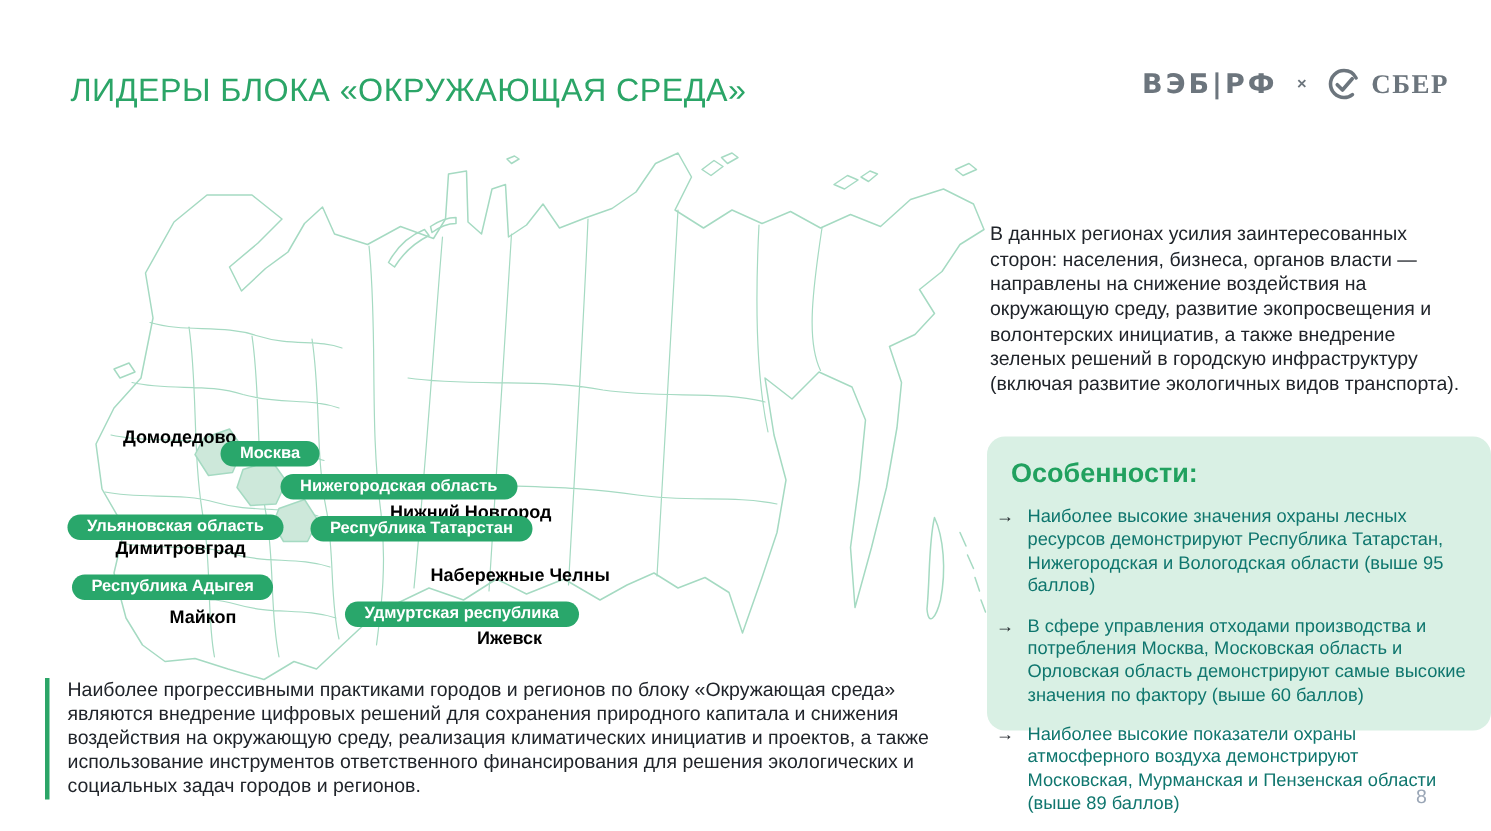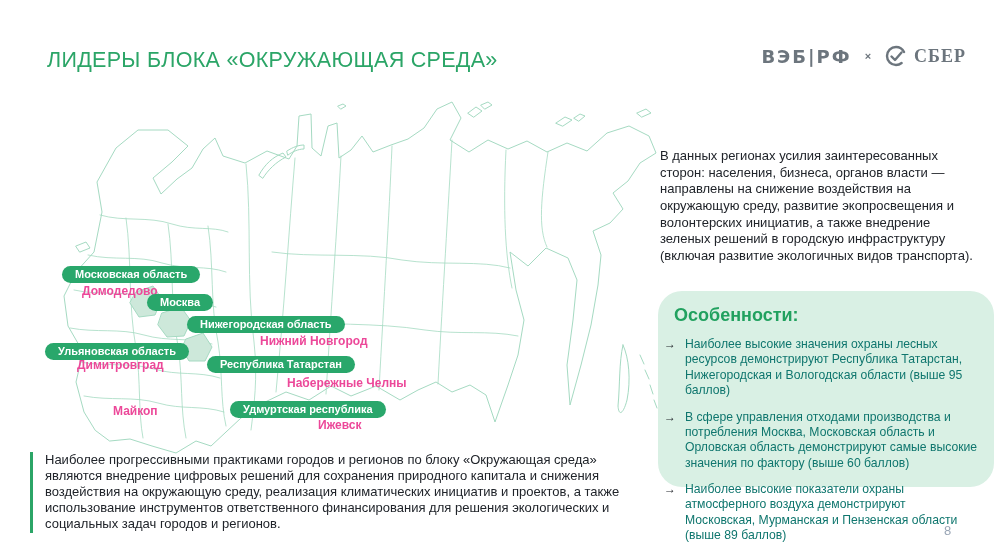--- a/index.html
+++ b/index.html
@@ -24,31 +24,31 @@
   .sber-logo .word { font-size:18px; font-weight:bold; letter-spacing:1px;font-family:Liberation Serif, serif; }
   
   .map-wrap { position:absolute; left:40px; top:100px; width:620px; height:360px; }
   .map-wrap svg { position:absolute; left:0; top:0; }
   .pill {
     position:absolute; height:17px; line-height:17px; padding:0 13px;
     background:#29A76B; color:#ffffff; font-size:11px; font-weight:bold;
     border-radius:9px; white-space:nowrap; z-index:3;
   }
   .city {
-    position:absolute; color:#ec4899; font-size:12px; font-weight:bold;
+    position:absolute; color:#000000; font-size:12px; font-weight:bold;
     white-space:nowrap; z-index:2;
   }
   
   .intro {
     position:absolute; left:660px; top:148px; width:320px;
     font-size:13px; line-height:1.28; color:#20242A;
   }
   .features {
     position:absolute; left:658px; top:291px; width:336px; height:196px;
-    background:#D9F0E4; border-radius:24px; padding:14px 16px 12px 6px;
+    background:#D9F0E4; border-radius:12px; padding:14px 16px 12px 6px;
   }
   .features h2 {
     margin-left:10px; font-size:18px; font-weight:bold; color:#21A15F;
   }
   .feat-item { display:flex; gap:4px; margin-top:11px; }
   .feat-item .arrow { flex:none; width:17px; font-size:12px; color:#20242A; }
   .feat-item .txt { font-size:12.2px; line-height:1.26; color:#0f766e; }
   
   .summary {
     position:absolute; left:30px; top:452px; width:594px;
@@ -102,34 +102,34 @@
         <path d="M298,6 l5,-2 l3,2 l-5,3 Z"></path>
         <path d="M36,146 l10,-4 l4,6 l-10,4 Z"></path>
       </g>
       <g>
         <path d="M583,245 C589,258 591,280 587,300 C584,312 579,318 578,306 C580,285 579,262 583,245 Z"></path>
         <path d="M600,255 l4,9 M605,270 l4,9 M610,285 l3,9 M614,300 l3,8"></path>
       </g>
     </g>
   </svg>
 
-  <div class="pill" style="left:22px;top:166px">Московская область</div>
   <div class="city" style="left:42px;top:184px">Домодедово</div>
 
   <div class="pill" style="left:107px;top:194px">Москва</div>
 
   <div class="pill" style="left:147px;top:216px">Нижегородская область</div>
   <div class="city" style="left:220px;top:234px">Нижний Новгород</div>
 
   <div class="pill" style="left:5px;top:243px">Ульяновская область</div>
   <div class="city" style="left:37px;top:258px">Димитровград</div>
 
-  <div class="pill" style="left:167px;top:256px">Республика Татарстан</div>
+  <div class="pill" style="left:167px;top:244px">Республика Татарстан</div>
   <div class="city" style="left:247px;top:276px">Набережные Челны</div>
 
+  <div class="pill" style="left:8px;top:283px">Республика Адыгея</div>
   <div class="city" style="left:73px;top:304px">Майкоп</div>
 
   <div class="pill" style="left:190px;top:301px">Удмуртская республика</div>
   <div class="city" style="left:278px;top:318px">Ижевск</div>
 </div>
 
 <div class="intro">В данных регионах усилия заинтересованных сторон: населения, бизнеса, органов власти — направлены на снижение воздействия на окружающую среду, развитие экопросвещения и волонтерских инициатив, а также внедрение зеленых решений в городскую инфраструктуру (включая развитие экологичных видов транспорта).</div>
 
 <div class="features">
   <h2>Особенности:</h2>

